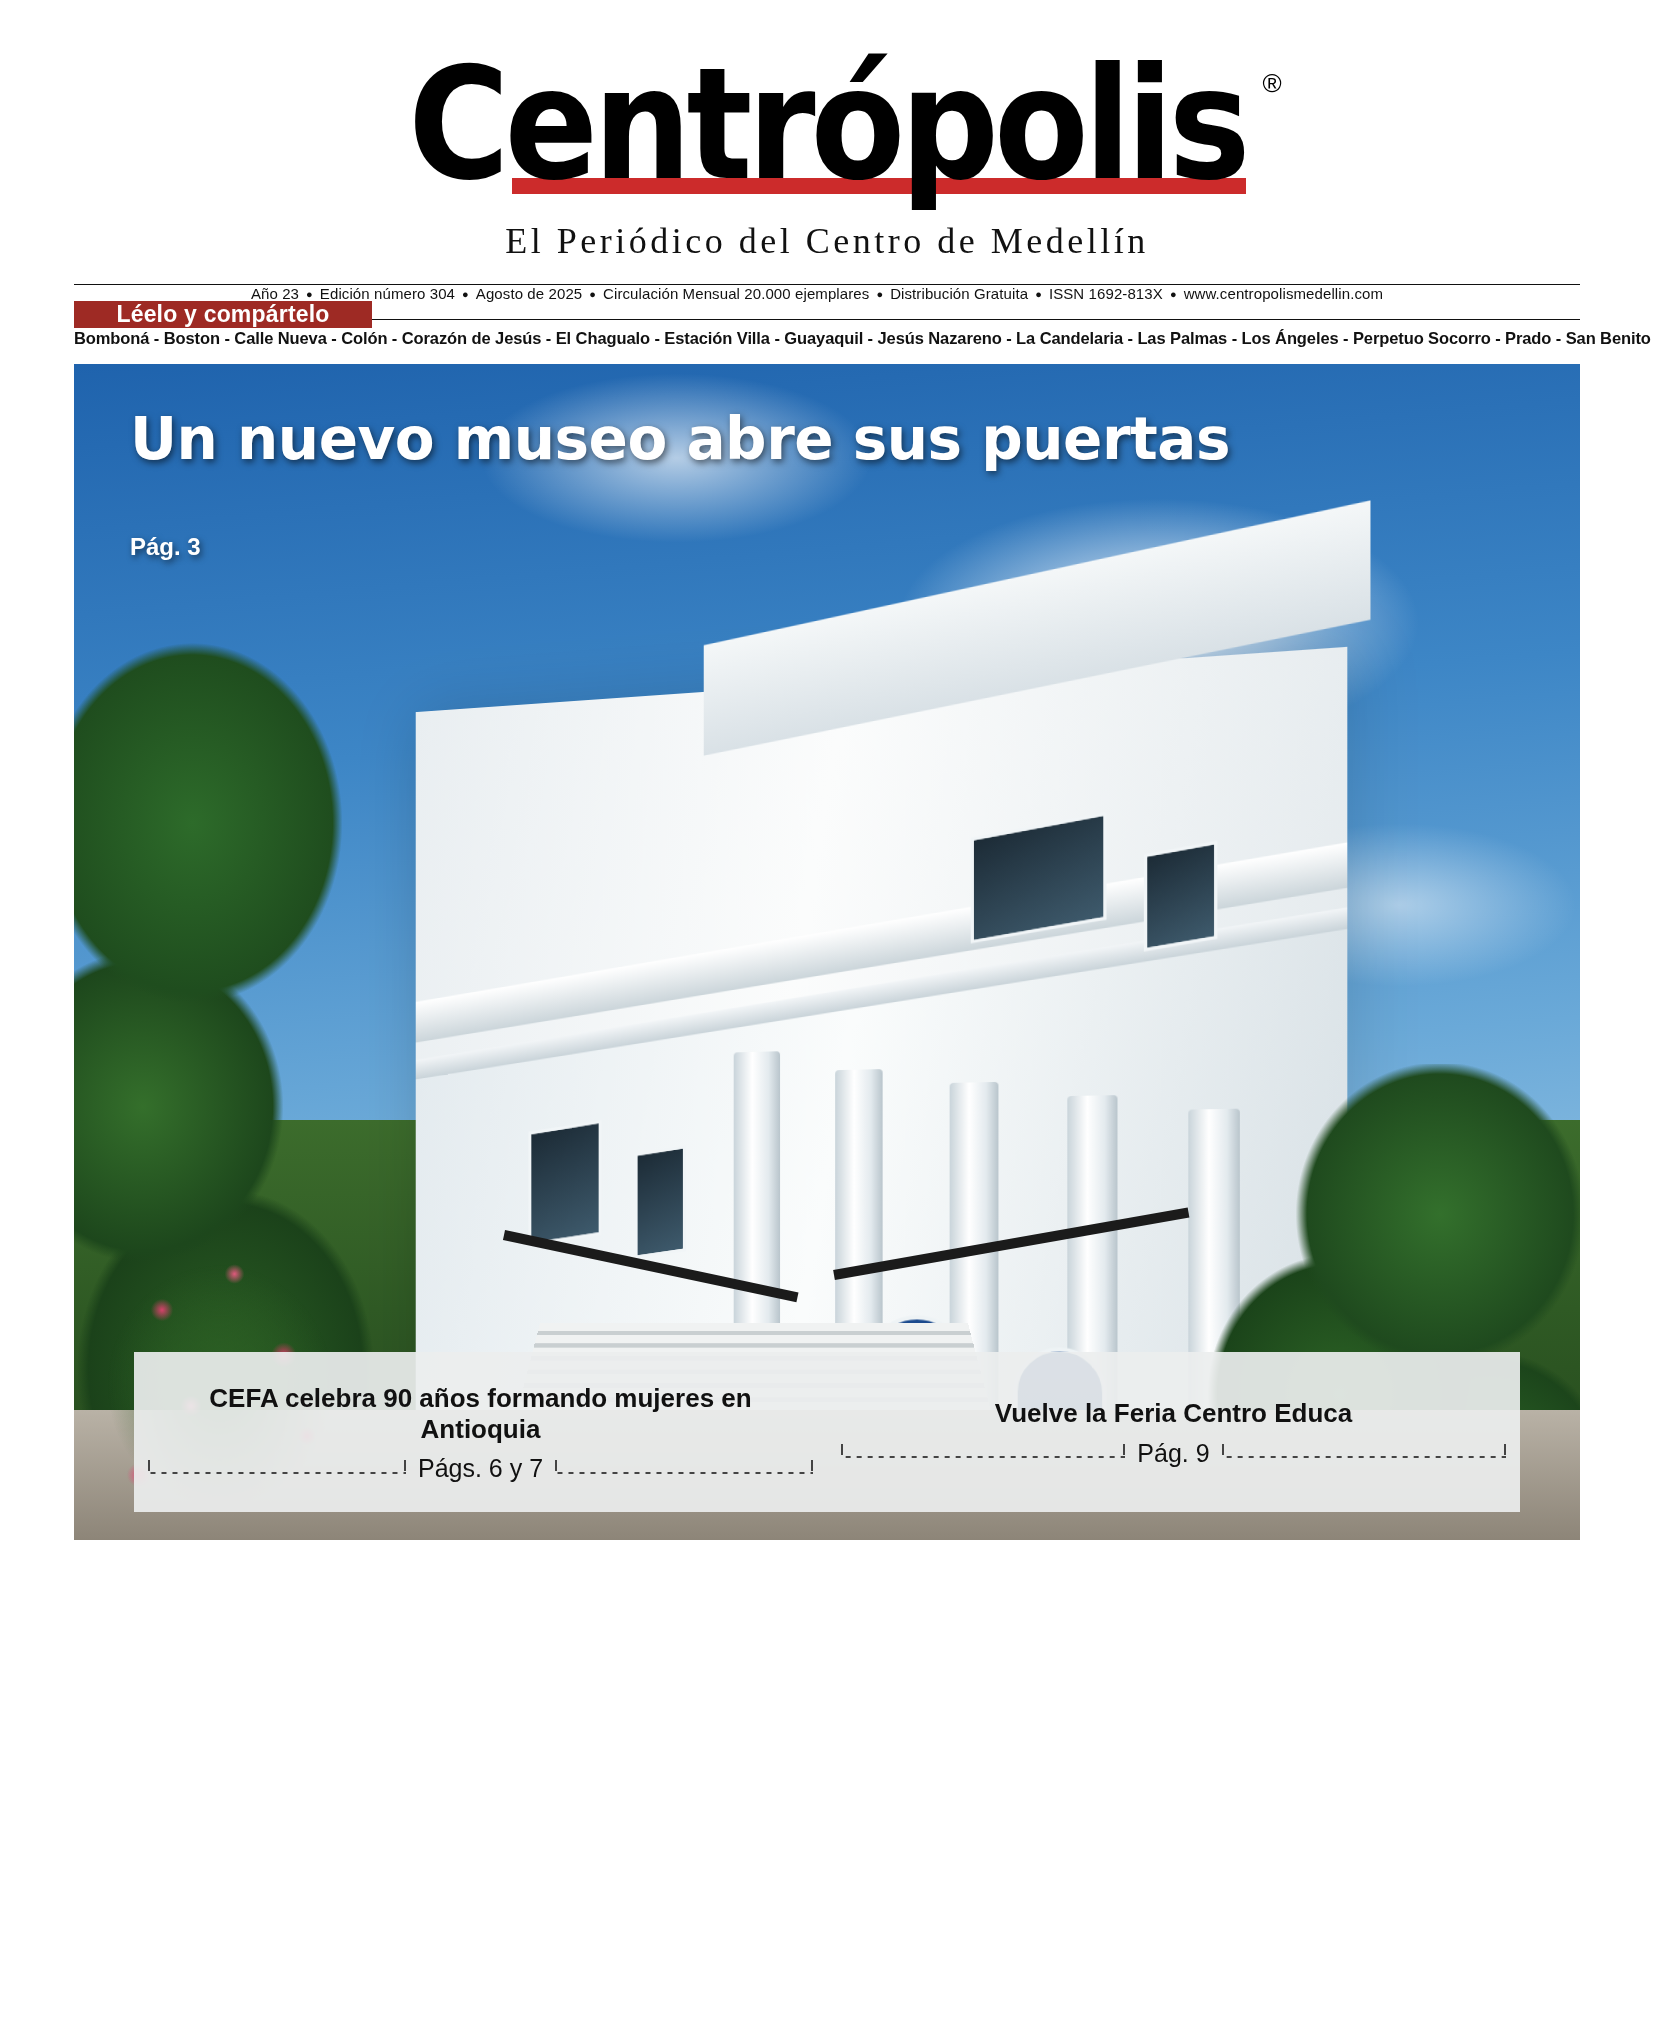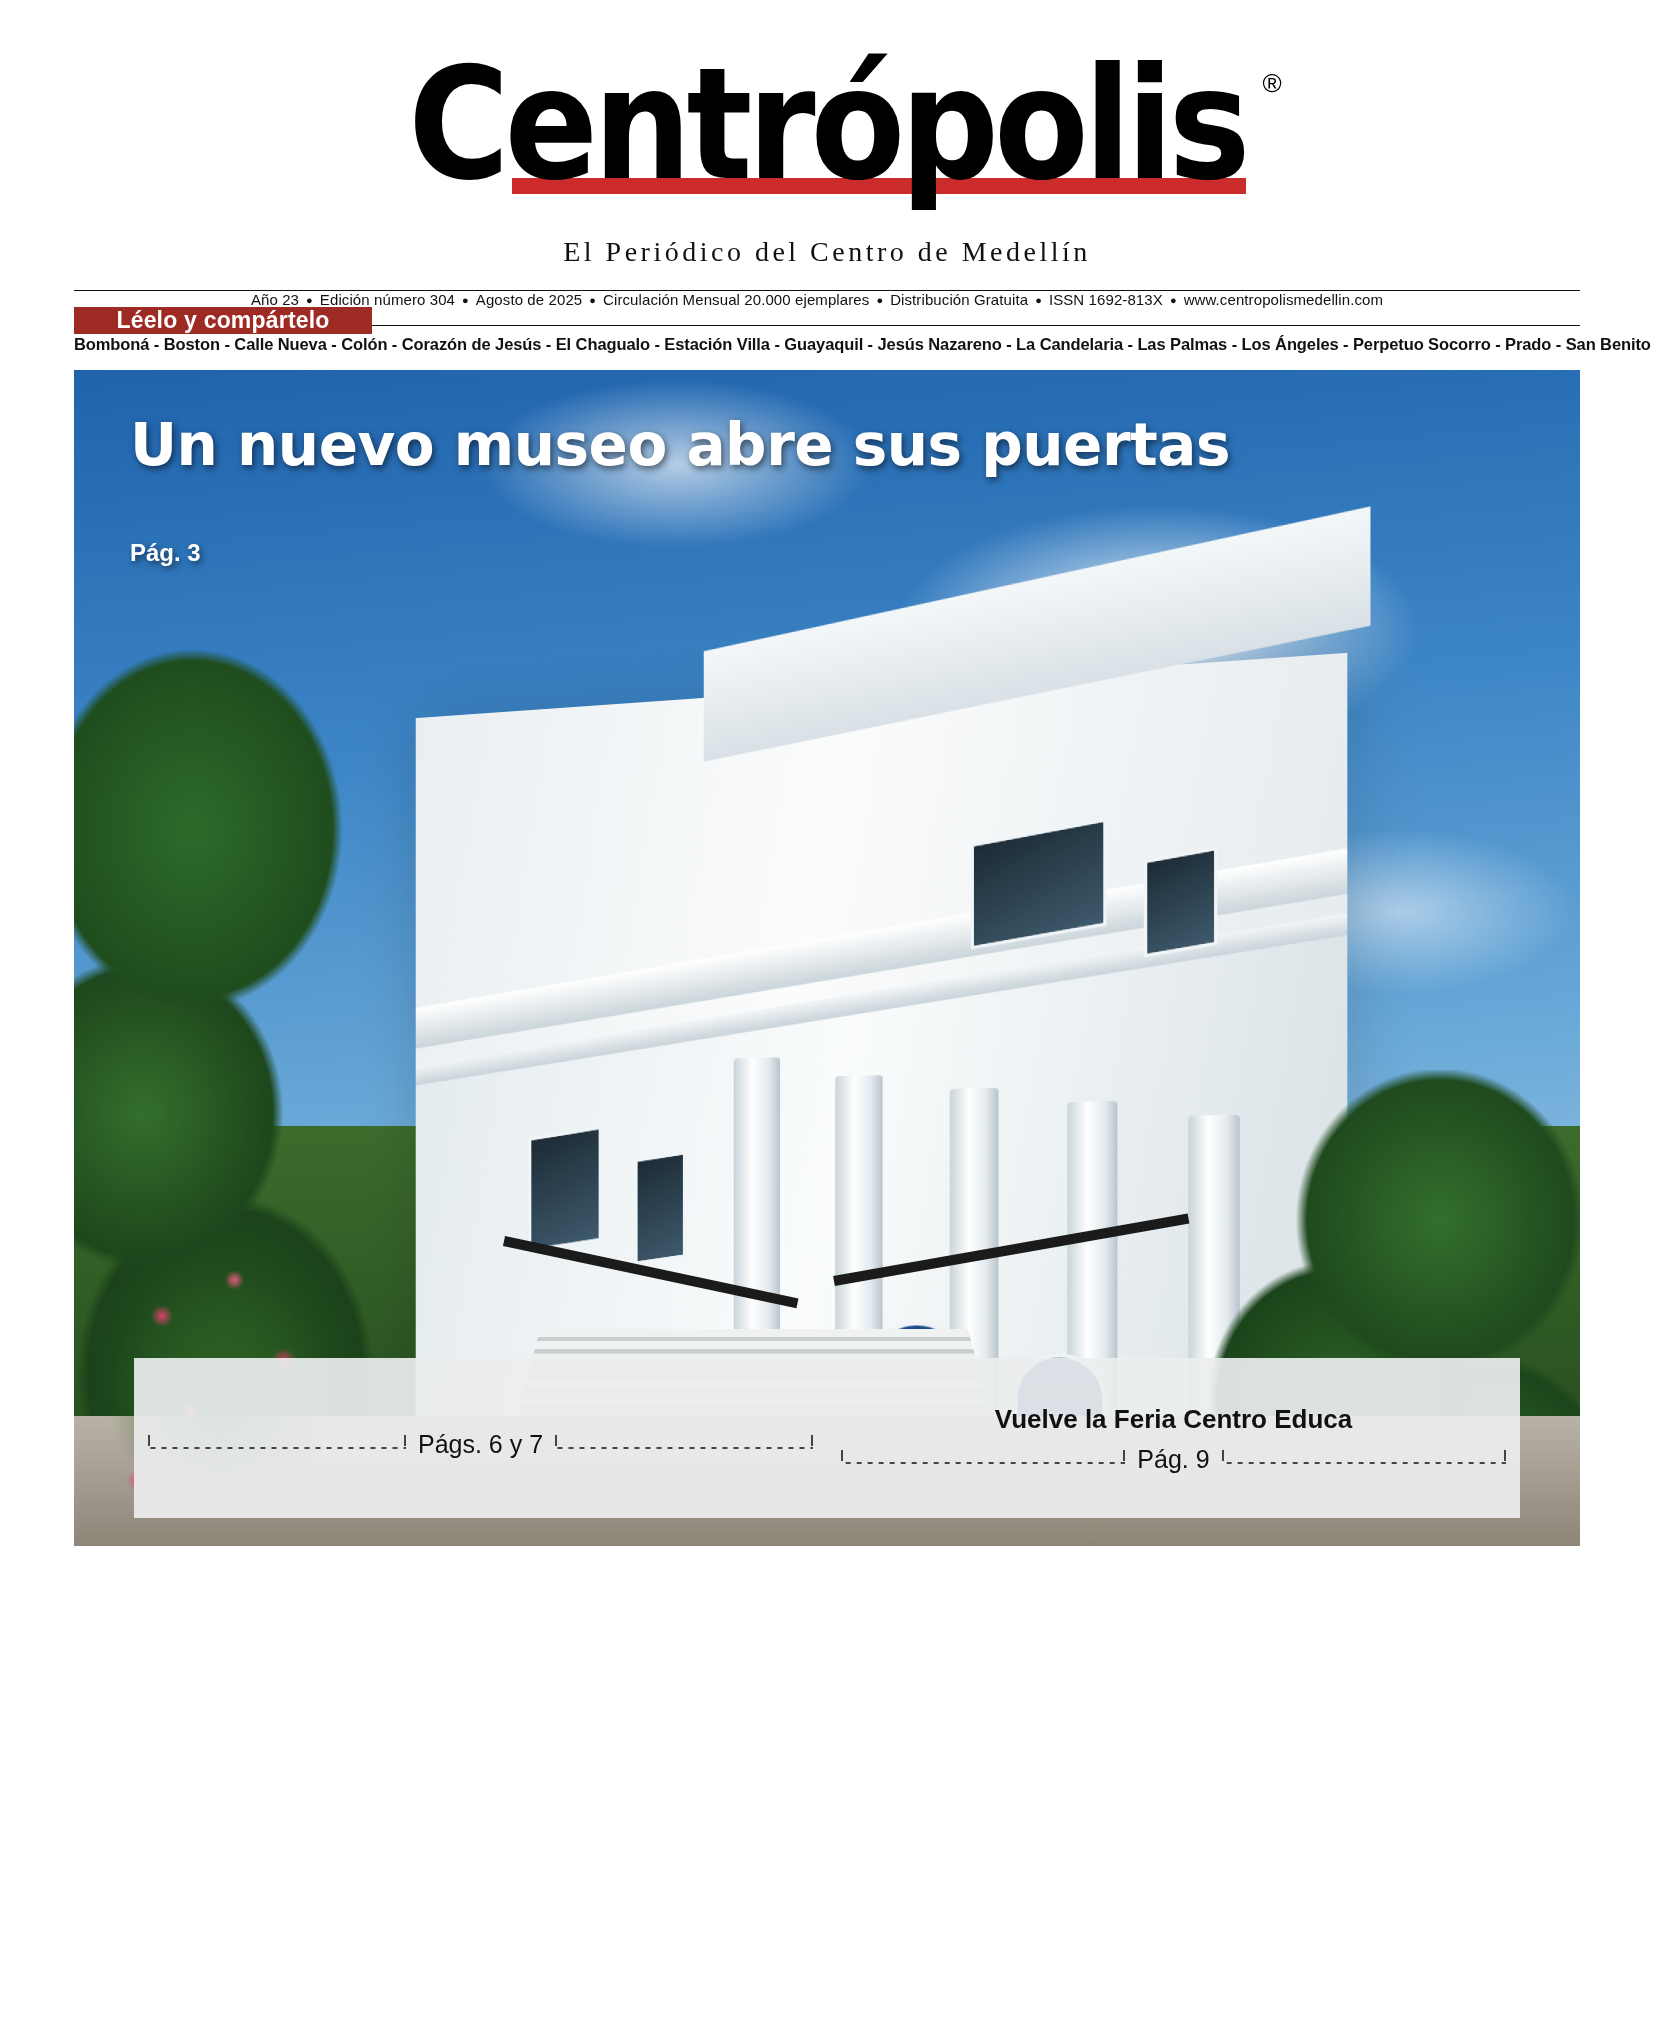--- a/index.html
+++ b/index.html
@@ -59,23 +59,23 @@
   .logo-reg {
     position: absolute;
     right: -30px;
     top: 22px;
     font-size: 26px;
     font-family: "Liberation Sans", sans-serif;
     color: #000;
     z-index: 3;
   }
   .tagline {
-    margin-top: 50px;
+    margin-top: 34px;
     font-family: "Liberation Serif", serif;
-    font-size: 28px;
+    font-size: 36px;
     letter-spacing: 3.5px;
     color: #111;
     white-space: nowrap;
     text-align: center;
   }
 
   
   .inforow {
     position: relative;
     margin: 22px 74px 8px 74px;
@@ -415,20 +415,21 @@
     <div class="walk"></div>
     <div class="flowers"></div>
 
     <div class="hero-title">
       <div>Un nuevo museo abre sus puertas</div>
     </div>
     <div class="hero-page">Pág. 3</div>
 
     <div class="teasers">
       <div class="teaser">
+        <div class="teaser-title">CEFA celebra 90 años formando mujeres en Antioquia</div>
         <div class="teaser-foot">
           <div class="dots"></div>
           <div class="teaser-page">Págs. 6 y 7</div>
           <div class="dots"></div>
         </div>
       </div>
       <div class="teaser">
         <div class="teaser-title">Vuelve la Feria Centro Educa</div>
         <div class="teaser-foot">
           <div class="dots"></div>

